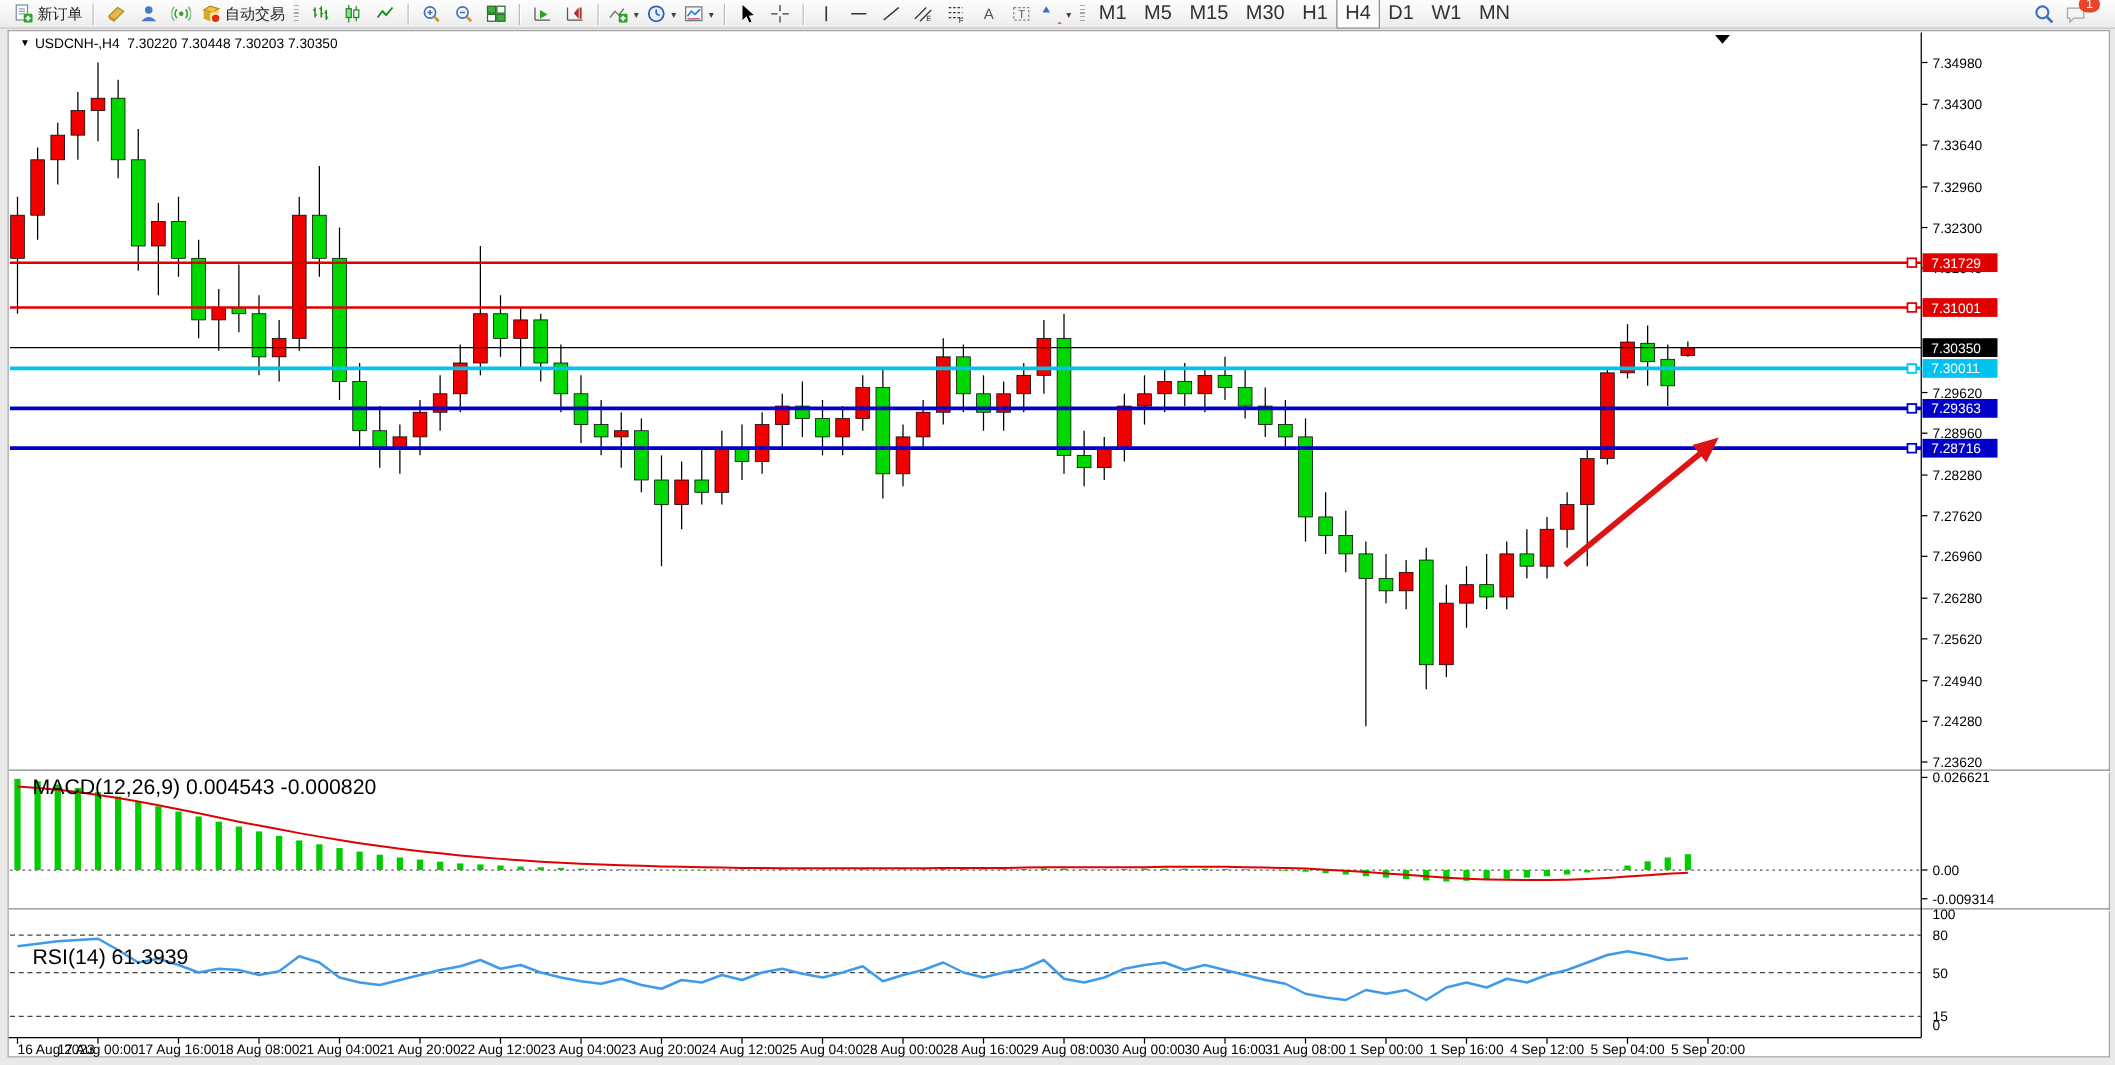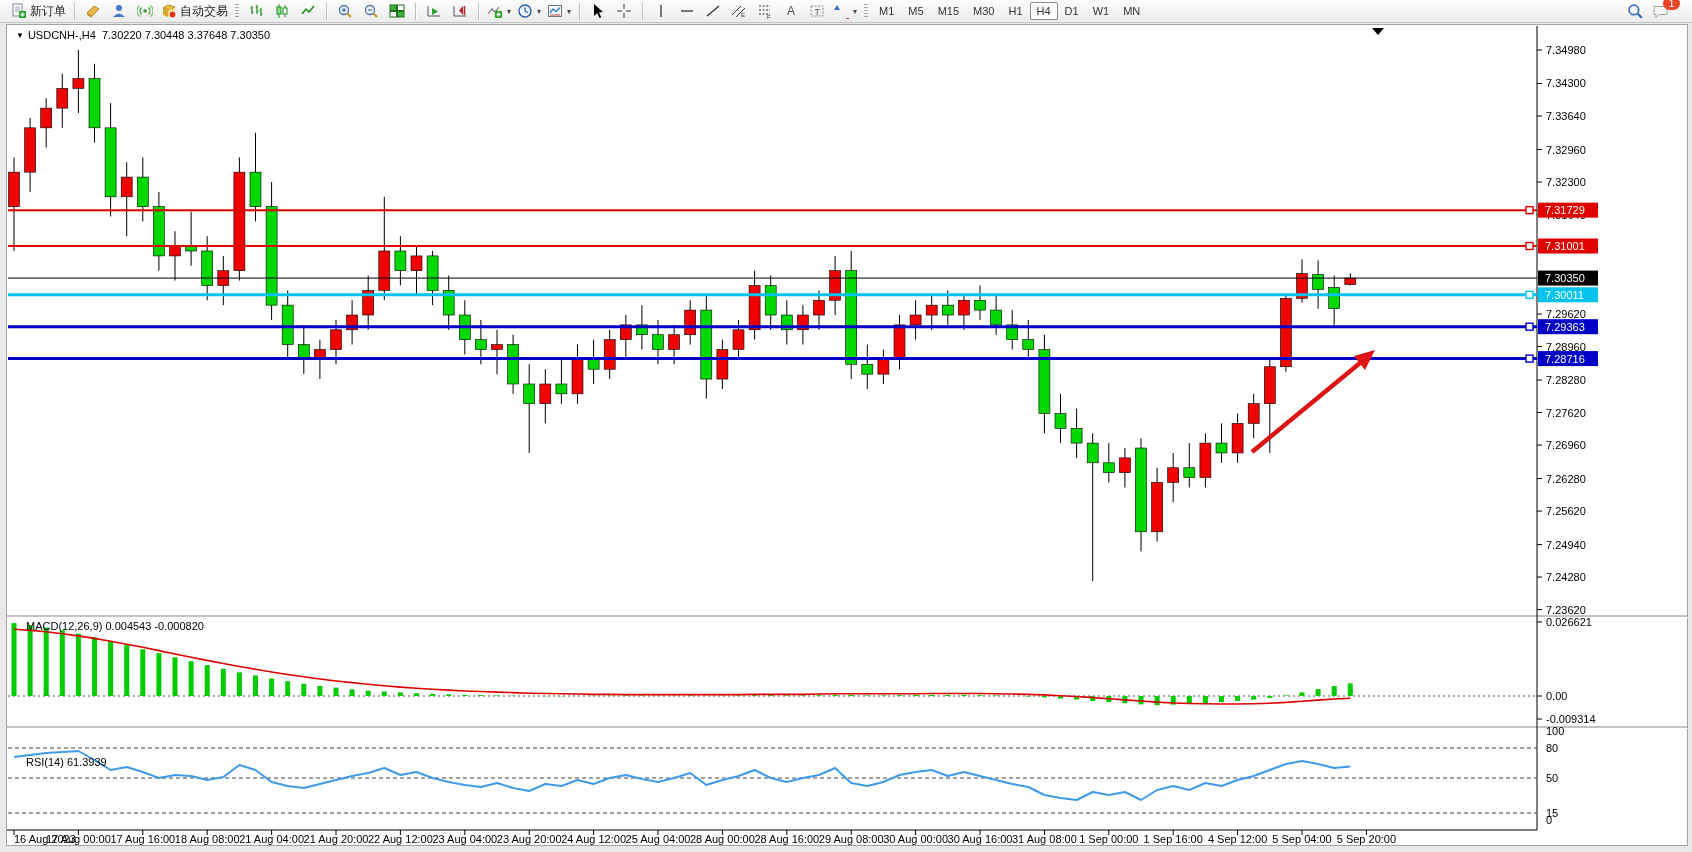--- a/index.html
+++ b/index.html
@@ -5,32 +5,32 @@
   html,body{margin:0;padding:0}
   body{width:1692px;height:852px;background:#e9e9e9;font-family:"Liberation Sans",sans-serif;position:relative;overflow:hidden}
 
   
   .toolbar{position:absolute;left:0;top:0;width:100%;height:23px;background:linear-gradient(#fdfdfd,#ececec);border-bottom:1px solid #c5c5c5;display:flex;align-items:center;padding-left:8px;box-sizing:border-box;z-index:20}
   .tbtn{height:20px;min-width:20px;display:flex;align-items:center;justify-content:center;gap:3px;padding:0 3px;color:#222}
   .tlabel{font-size:12px;white-space:nowrap}
   .sep{width:1px;height:17px;background:#bdbdbd;box-shadow:1px 0 0 #fff;margin:0 5px;flex:none}
   .handle{width:4px;height:15px;margin:0 4px;flex:none;background:repeating-linear-gradient(180deg,#a8a8a8 0 1px,transparent 1px 3px)}
   .dd{font-size:8px;color:#444;margin-left:1px}
-  .tf{font-size:11px;color:#333;padding:2px 6px;border:1px solid transparent;border-radius:1px}
+  .tf{font-size:16px;color:#333;padding:2px 6px;border:1px solid transparent;border-radius:1px}
   .tf.active{background:#fcfcfc;border:1px solid #8d8d8d}
   .spacer{flex:1}
   .badge{position:absolute;top:-4px;right:-6px;background:#e8442a;color:#fff;font-size:10px;line-height:13px;min-width:13px;text-align:center;border-radius:8px;padding:0 2px}
   .chatwrap{position:relative;margin-right:18px}
 
   
   .chart-frame{position:absolute;left:6px;top:24px;width:1682px;height:822px;background:#fff;border:1px solid #a3a3a3;box-sizing:border-box;z-index:1}
   #plot{position:absolute;left:0;top:0;width:1692px;height:852px;z-index:2}
   .title{position:absolute;left:16px;top:29px;font-size:11px;color:#000;z-index:5;white-space:nowrap}
   .title .tri{font-size:8px;vertical-align:1px;margin-right:4px}
-  .ind-label{position:absolute;font-size:11px;color:#000;z-index:5;white-space:nowrap}
+  .ind-label{position:absolute;font-size:17px;color:#000;z-index:5;white-space:nowrap}
   .macd-label{left:26px;top:620px}
   .rsi-label{left:26px;top:756px}
   svg text{font-family:"Liberation Sans",sans-serif}
 </style>
 </head>
 <body>
 
 <div class="toolbar">
   <div class="tbtn">
     <svg width="16" height="16" viewBox="0 0 16 16">
@@ -638,16 +638,16 @@
       <polyline points="14,757 30.1,755 46.2,753 62.300000000000004,752 78.4,751 94.5,760 110.60000000000001,770 126.70000000000002,767 142.8,772 158.9,778 175,775 191.10000000000002,776 207.20000000000002,780 223.3,777 239.40000000000003,765 255.50000000000003,770 271.6,782 287.70000000000005,786 303.8,788 319.90000000000003,784 336,780 352.1,776 368.20000000000005,773 384.3,768 400.40000000000003,775 416.50000000000006,772 432.6,778 448.70000000000005,782 464.80000000000007,785 480.90000000000003,787 497.00000000000006,783 513.1,788 529.2,791 545.3000000000001,784 561.4000000000001,786 577.5,780 593.6,784 609.7,778 625.8000000000001,775 641.9000000000001,779 658,782 674.1,778 690.2,773 706.3000000000001,785 722.4000000000001,780 738.5000000000001,776 754.6,770 770.7,778 786.8000000000001,782 802.9000000000001,778 819.0000000000001,775 835.1,768 851.2,783 867.3000000000001,786 883.4000000000001,782 899.5000000000001,775 915.6000000000001,772 931.7,770 947.8000000000001,776 963.9000000000001,772 980.0000000000001,776 996.1000000000001,780 1012.2,784 1028.3000000000002,787 1044.4,795 1060.5,798 1076.6000000000001,800 1092.7,792 1108.8000000000002,795 1124.9,792 1141,800 1157.1000000000001,790 1173.2,786 1189.3000000000002,790 1205.4,783 1221.5,786 1237.6000000000001,780 1253.7,776 1269.8000000000002,770 1285.9,764 1302,761 1318.1000000000001,764 1334.2,768 1350.3000000000002,766.61" fill="none" stroke="#3f9bea" stroke-width="2" stroke-linejoin="round"></polyline>
       <text x="1546" y="735" font-size="11" fill="#000">100</text>
       <text x="1546" y="752" font-size="11" fill="#000">80</text>
       <text x="1546" y="782" font-size="11" fill="#000">50</text>
       <text x="1546" y="817" font-size="11" fill="#000">15</text>
       <text x="1546" y="824" font-size="11" fill="#000">0</text>
     </g>
   </svg>
 
 <div class="title">
-  <span class="tri">▼</span><span>USDCNH-,H4</span>&nbsp;&nbsp;<span>7.30220 7.30448 3.37648 7.30350</span>
+  <span class="tri">▼</span><span>USDCNH-,H4</span>&nbsp;&nbsp;<span>7.30220 7.30448 7.30203 7.30350</span>
 </div>
 <div class="ind-label macd-label">MACD(12,26,9) 0.004543 -0.000820</div>
 <div class="ind-label rsi-label">RSI(14) 61.3939</div>
 
 </body></html>

